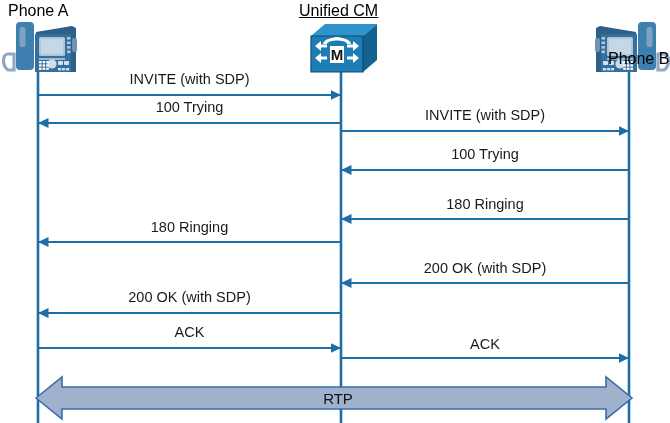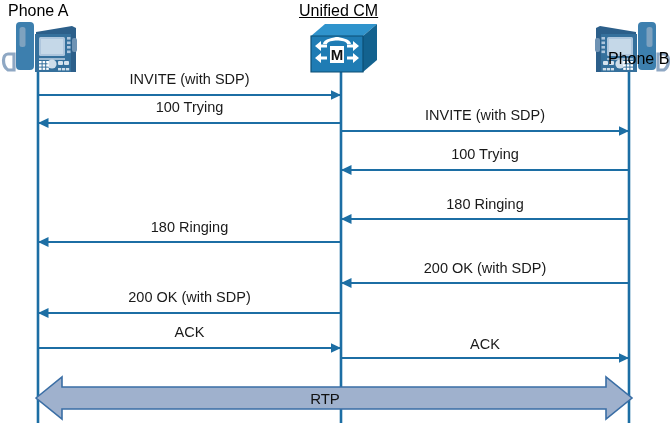--- a/index.html
+++ b/index.html
@@ -180,15 +180,15 @@
       <div class="msg-label" style="left: 485px; top: 108px;">INVITE (with SDP)</div>
       <div class="msg-label" style="left: 485px; top: 147px;">100 Trying</div>
       <div class="msg-label" style="left: 485px; top: 197px;">180 Ringing</div>
       <div class="msg-label" style="left: 189.5px; top: 220px;">180 Ringing</div>
       <div class="msg-label" style="left: 485px; top: 261px;">200 OK (with SDP)</div>
       <div class="msg-label" style="left: 189.5px; top: 290px;">200 OK (with SDP)</div>
       <div class="msg-label" style="left: 189.5px; top: 325px;">ACK</div>
       <div class="msg-label" style="left: 485px; top: 337px;">ACK</div>
     </div>
 
-  <div class="rtp-label" style="left: 325px; top: 398px;">RTP</div>
+  <div class="rtp-label" style="left: 338px; top: 398px;">RTP</div>
 
 </div>
 
 </body></html>

